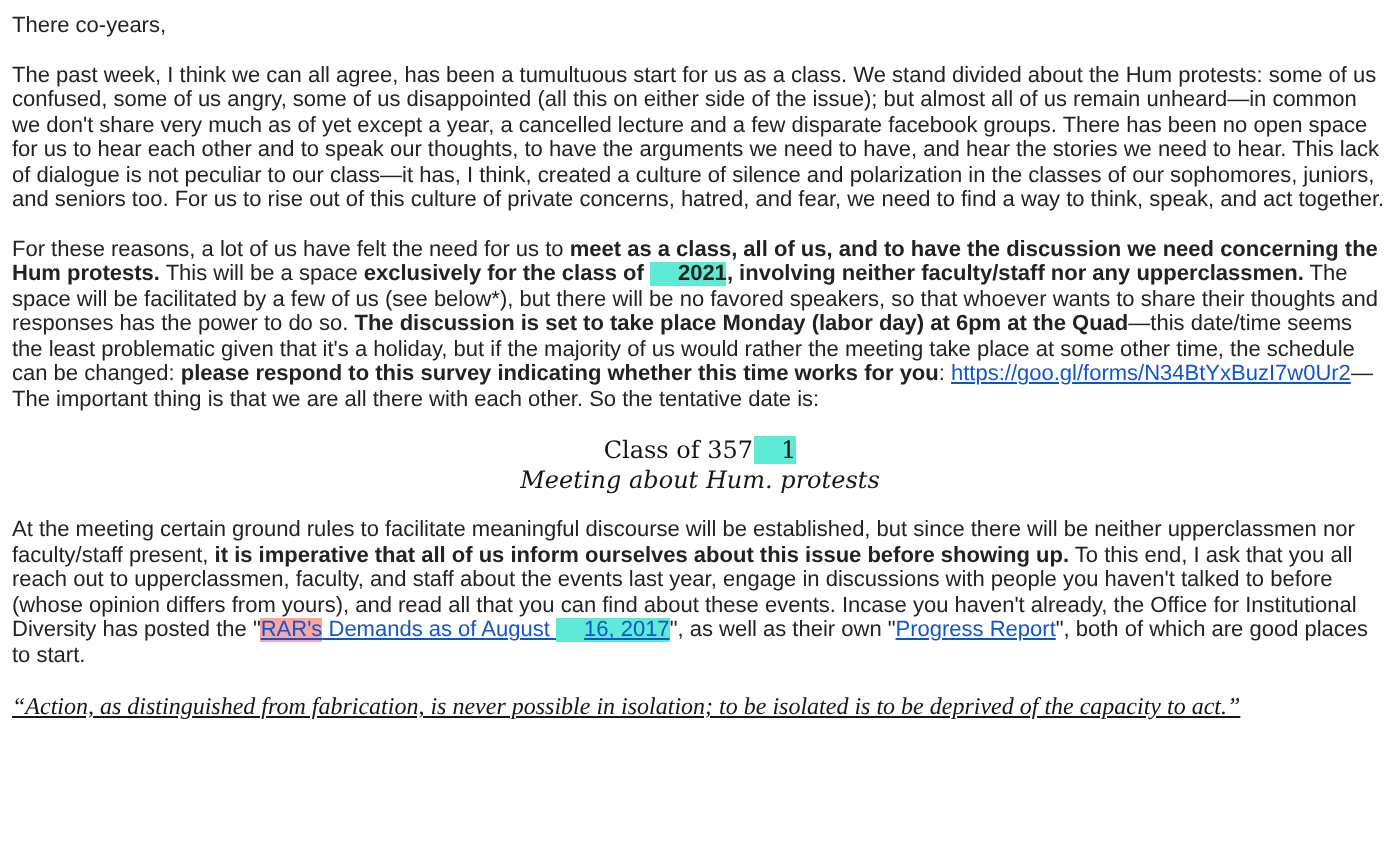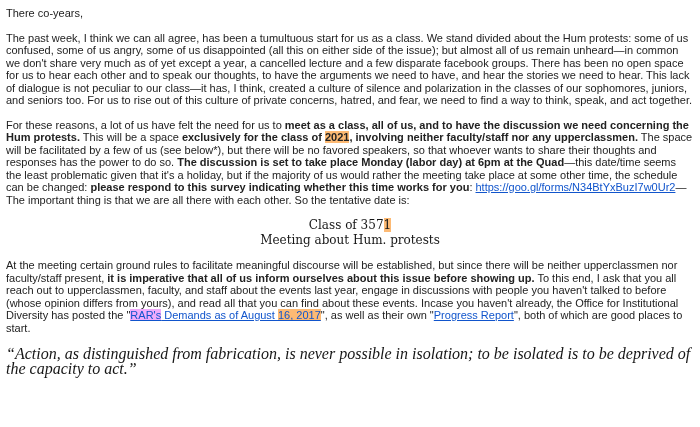--- a/index.html
+++ b/index.html
@@ -11,39 +11,40 @@
     font-family:"Liberation Sans", sans-serif;
     font-size:11px;
     line-height:12.5px;
     color:#222222;
     background:#ffffff;
   }
   .para{margin:0 0 12px 0;}
   .b{font-weight:bold;}
   .i{font-style:italic;}
   a.lnk{color:#1155cc;cursor:pointer;}
-  .hl{background:#fdba74;}
-  .sel{background:#f0abfc;}
+  .hl{background:#5eead4;padding-left:14px;}
+  .sel{background:#fca5a5;}
   .event{
     text-align:center;
     font-family:"DejaVu Serif", serif;
     font-size:12px;
     line-height:14.5px;
     color:#161616;
     margin:10px 0 12px 0;
   }
   .event .line{display:block;}
-  .event .italic-line{}
+  .event .italic-line{font-style:italic;}
   .quotes{
     font-family:"Liberation Serif", serif;
     font-style:italic;
-    font-size:16px;
+    font-size:12px;
     line-height:15px;
     color:#161616;
     margin:0 0 12px 0;
+    text-decoration:underline;
   }
 </style>
 </head>
 <body>
 
 <div class="email">
 
   <p class="para">There co-years,</p>
 
   <p class="para"><span>The past week, I think we can all agree, has been a tumultuous start for us as a class. We stand divided about the Hum protests: some of us confused, some of us angry, some of us disappointed (all this on either side of the issue); but almost all of us remain unheard—in common we don't share very much as of yet except a year, a cancelled lecture and a few disparate facebook groups. There has been no open space for us to hear each other and to speak our thoughts, to have the arguments we need to have, and hear the stories we need to hear. This lack of dialogue is not peculiar to our class—it has, I think, created a culture of silence and polarization in the classes of our sophomores, juniors, and seniors too. For us to rise out of this culture of private concerns, hatred, and fear, we need to find a way to think, speak, and act together.</span></p>

